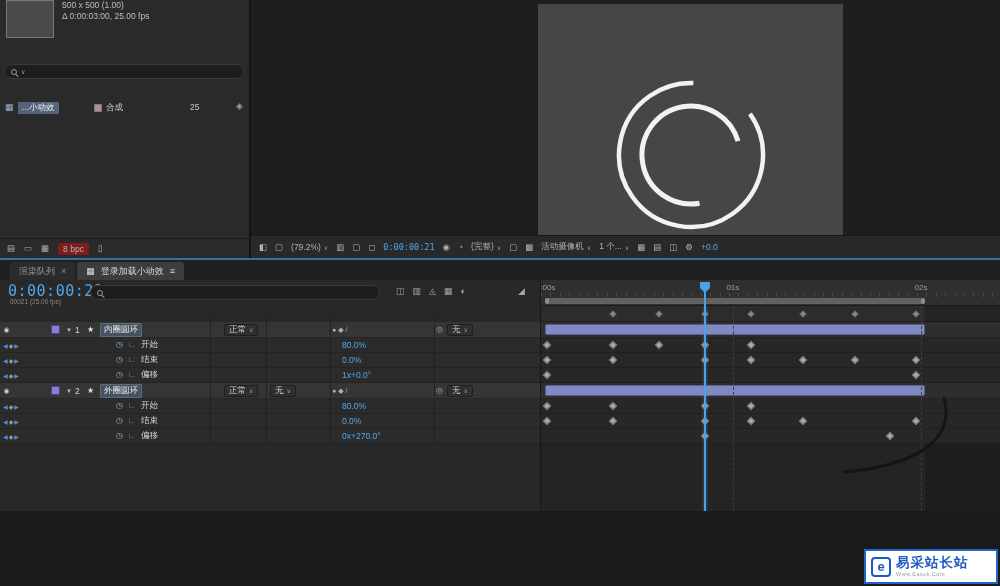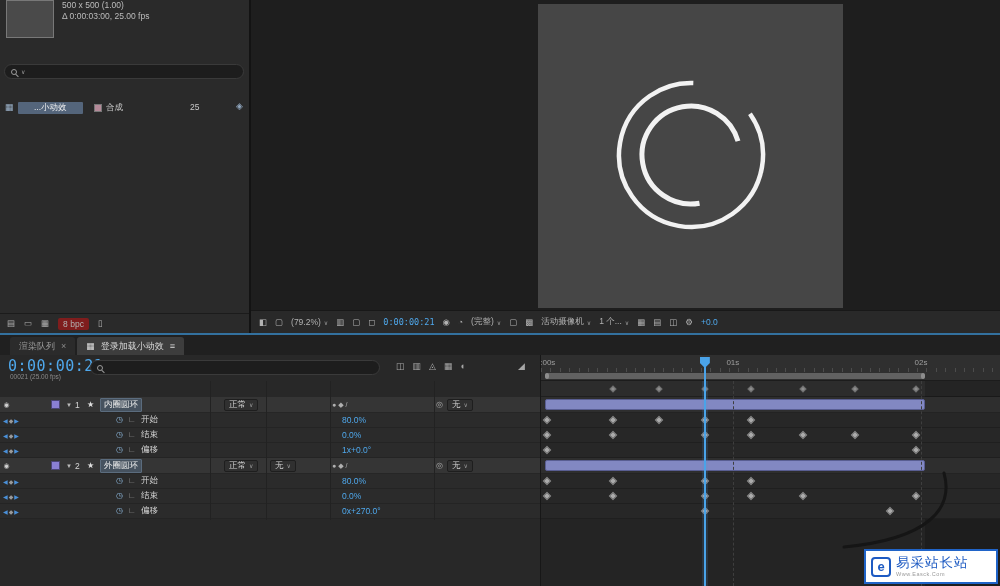--- a/index.html
+++ b/index.html
@@ -3,36 +3,36 @@
 <meta charset="utf-8">
 <style>
 *{margin:0;padding:0;box-sizing:border-box}
 html,body{width:1000px;height:586px;overflow:hidden}
 body{background:#1a1a1a;font-family:"Liberation Sans",sans-serif;font-size:10px;color:#c8c8c8;position:relative}
 .mono{font-family:"DejaVu Sans Mono",monospace}
 .ic{font-style:normal;display:inline-block;line-height:1}
 .chev{font-size:6px;color:#9a9a9a}
 .dd{display:inline-flex;align-items:center;gap:3px;background:#303030;border:1px solid #1e1e1e;border-radius:2px;padding:0 4px;height:12px;color:#cfcfcf}
 
-.top{display:flex;height:333px}
+.top{display:flex;height:258px}
 .project{width:251px;background:#2a2a2a;position:relative;border-right:2px solid #131313}
 .thumb{position:absolute;left:6px;top:0;width:48px;height:38px;background:#4a4a4a;border:1px solid #787878}
 .pinfo{position:absolute;left:62px;top:0;font-size:8.5px;color:#bdbdbd;line-height:11px}
 .searchbox{background:#1d1d1d;border:1px solid #3a3a3a;border-radius:8px;display:flex;align-items:center;gap:4px;padding:0 6px;height:15px}
 .psearch{position:absolute;left:4px;top:64px;width:240px}
 .mag{width:6px;height:6px;border:1px solid #9a9a9a;border-radius:50%;position:relative;flex:none}
 .mag::after{content:"";position:absolute;width:4px;height:1px;background:#9a9a9a;right:-3px;bottom:-2px;transform:rotate(45deg)}
 .ptable-head{position:absolute;left:0;top:86px;width:100%;height:14px;background:#323232;display:flex;font-size:8.5px;color:#c3c3c3}
 .ph{border-right:1px solid #252525;display:flex;align-items:center;gap:3px;padding:0 4px;height:100%}
 .ph.n{width:88px;background:#4e5d73;color:#e4e4e4}
 .ph.l{width:16px;justify-content:center;font-size:7px}
 .ph.t{width:56px}.ph.s{width:36px}.ph.f{flex:1}
 .prow{position:absolute;left:0;top:101px;width:100%;height:14px;font-size:8.5px}
 .prow .compic{position:absolute;left:5px;top:2px;color:#9db4cc;font-size:9px}
-.prow .iname{position:absolute;left:18px;top:1px;background:#54657b;border-radius:1px;padding:0 16px;color:#f0f0f0}
+.prow .iname{position:absolute;left:18px;top:1px;background:#54657b;border-radius:1px;padding:0 4px;color:#f0f0f0}
 .prow .chip{position:absolute;left:94px;top:3px;width:8px;height:8px;background:#b58a99;border:1px solid #777}
 .prow .itype{position:absolute;left:106px;top:1px;color:#c9c9c9}
 .prow .ifps{position:absolute;left:190px;top:1px;color:#c9c9c9}
 .prow .shut{position:absolute;right:6px;top:1px;color:#8fa5bd;font-size:9px}
 .pbottom{position:absolute;left:0;bottom:0;width:100%;height:20px;background:#2a2a2a;border-top:1px solid #1b1b1b;display:flex;align-items:center;gap:9px;padding:0 7px;font-size:8.5px;color:#b2b2b2}
 .bpc{background:#7f1d1d;border-radius:2px;padding:1px 5px}
 
 .viewer{flex:1;background:#1e1e1e;position:relative}
 .comp{position:absolute;left:287px;top:4px;width:305px;height:304px;background:#464646}
 .spinner{position:absolute;left:50%;top:151px;transform:translate(-50%,-50%)}
@@ -102,21 +102,21 @@
 .gridline{position:absolute;top:26px;bottom:0;width:0;border-left:1px dashed #3e3e3e;z-index:1}
 .cti{position:absolute;top:0;bottom:0;width:0;z-index:5}
 .cti-band{position:absolute;left:-3px;top:26px;bottom:0;width:6px;background:rgba(80,150,220,.16)}
 .cti-line{position:absolute;left:-1px;top:12px;bottom:0;width:2px;background:#4aa3e8}
 .cti-head{position:absolute;left:-5px;top:2px;width:10px;height:11px;background:#4aa3e8;clip-path:polygon(0 0,100% 0,100% 55%,50% 100%,0 55%)}
 .squiggle{position:absolute;left:295px;top:112px;z-index:6}
 
 .wm{position:absolute;right:2px;bottom:2px;width:134px;height:35px;background:#fff;border:2px solid #2064c8;display:flex;align-items:center;gap:5px;padding:0 5px;z-index:10}
 .wm-logo{width:20px;height:20px;border:2px solid #1d5ac2;border-radius:4px;color:#1d5ac2;font-weight:bold;font-size:13px;display:flex;align-items:center;justify-content:center;flex:none}
 .wm-txt{display:flex;flex-direction:column;line-height:1.1}
-.wm-brand{color:#1d5ac2;font-weight:normal;font-size:13.5px;letter-spacing:1px;white-space:nowrap}
+.wm-brand{color:#1d5ac2;font-weight:bold;font-size:13.5px;letter-spacing:1px;white-space:nowrap}
 .wm-sub{color:#9a9a9a;font-size:5.5px;letter-spacing:.5px}
 </style>
 </head>
 <body>
 
 <div class="top">
 
   <div class="project">
     <div class="thumb"></div>
     <div class="pinfo">

